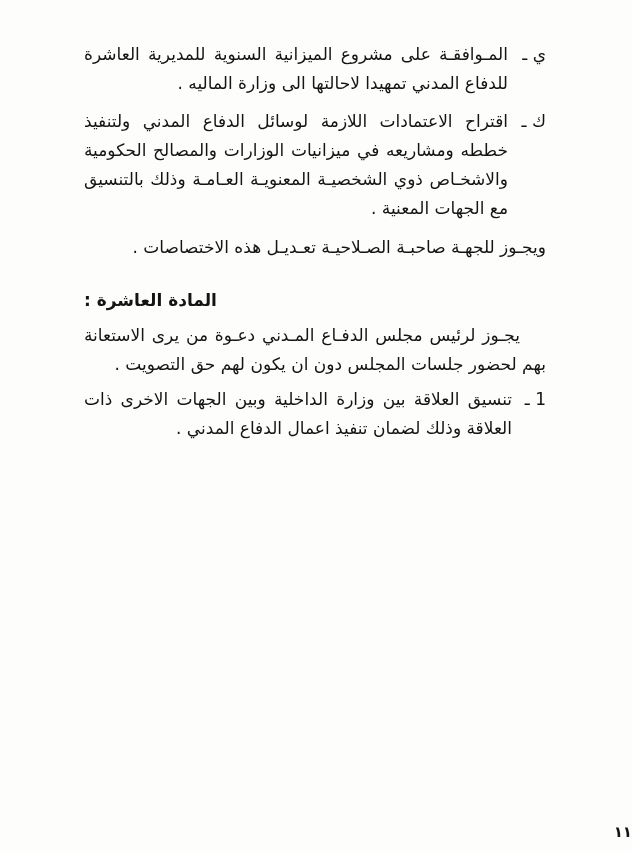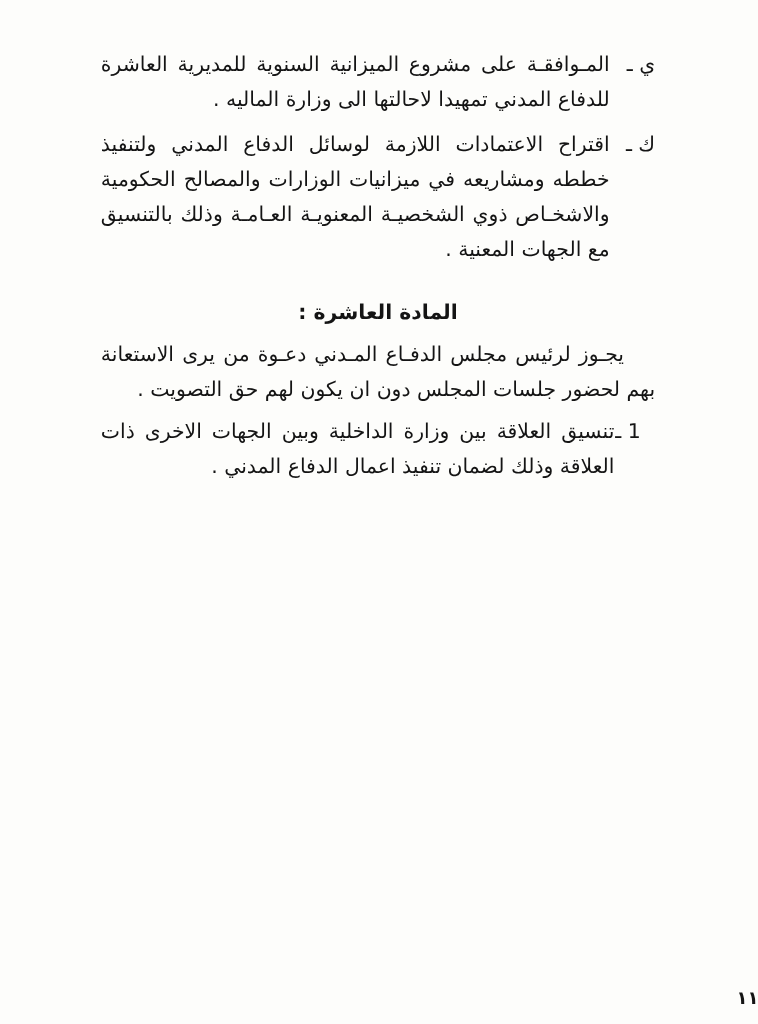--- a/index.html
+++ b/index.html
@@ -38,34 +38,34 @@
     top: 0;
     white-space: nowrap;
     margin-left: 15px;
   }
   .plain-para {
     margin: 10px 0 0 0;
   }
   .article-heading {
     font-weight: bold;
     margin: 24px 0 6px 0;
-    text-align: center;
+    text-align: left;
   }
   .article-body {
     margin: 0;
     text-indent: 26px;
   }
   .numbered-item {
     position: relative;
     padding-right: 34px;
     margin: 6px 0 0 0;
   }
   .numbered-marker {
     position: absolute;
-    right: 12px;
+    right: 0;
     top: 0;
     white-space: nowrap;
   }
   .page-number {
     position: absolute;
     bottom: 12px;
     left: 0;
     right: 0;
     font-size: 15px;
     font-weight: bold;
@@ -83,20 +83,21 @@
     <div class="clause">
       <span class="clause-marker">ي ـ</span>
       <span class="clause-text">المـوافقـة على مشروع الميزانية السنوية للمديرية العاشرة للدفاع المدني تمهيدا لاحالتها الى وزارة الماليه .</span>
     </div>
 
     <div class="clause">
       <span class="clause-marker">ك ـ</span>
       <span class="clause-text">اقتراح الاعتمادات اللازمة لوسائل الدفاع المدني ولتنفيذ خططه ومشاريعه في ميزانيات الوزارات والمصالح الحكومية والاشخـاص ذوي الشخصيـة المعنويـة العـامـة وذلك بالتنسيق مع الجهات المعنية .</span>
     </div>
 
+    <p class="plain-para">ويجـوز للجهـة صاحبـة الصـلاحيـة تعـديـل هذه الاختصاصات .</p>
 
     <div class="article-heading">المادة العاشرة :</div>
 
     <p class="article-body">يجـوز لرئيس مجلس الدفـاع المـدني دعـوة من يرى الاستعانة بهم لحضور جلسات المجلس دون ان يكون لهم حق التصويت .</p>
 
 
 
     <div class="numbered-item">
       <span class="numbered-marker">1 ـ</span>
       <span class="numbered-text">تنسيق العلاقة بين وزارة الداخلية وبين الجهات الاخرى ذات العلاقة وذلك لضمان تنفيذ اعمال الدفاع المدني .</span>

